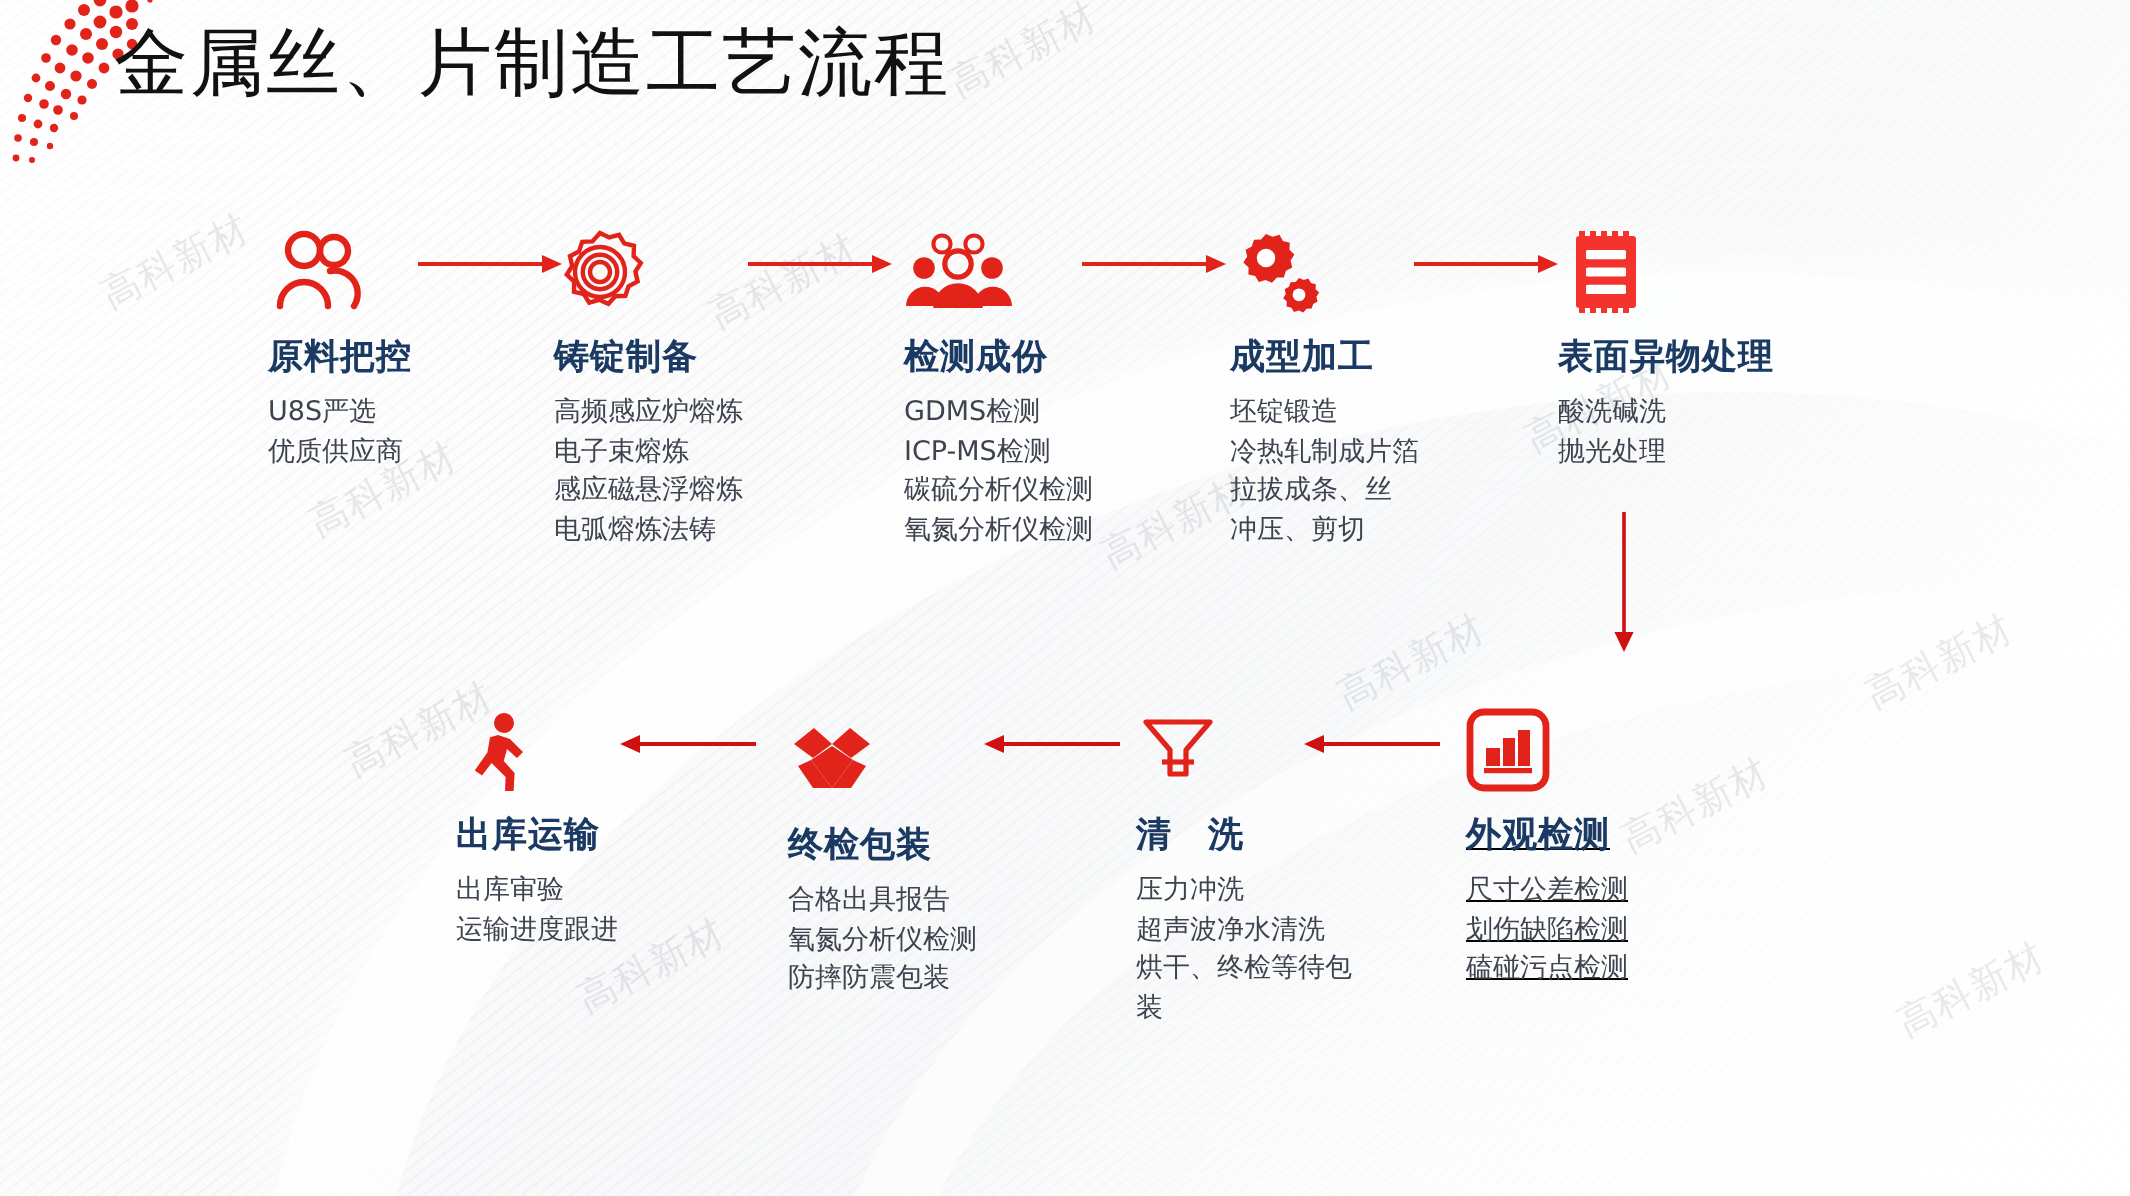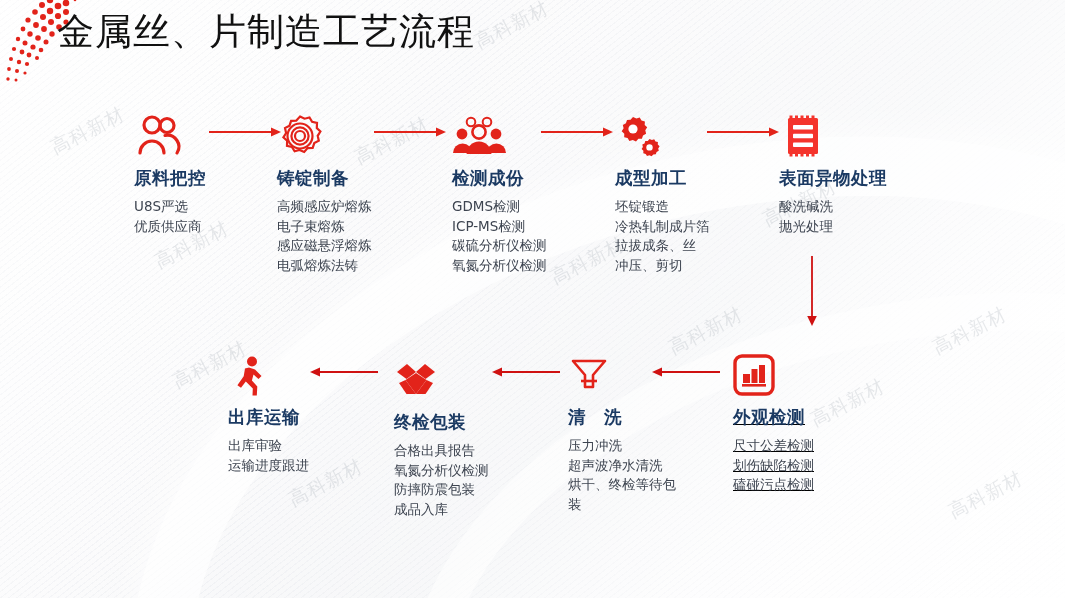--- a/index.html
+++ b/index.html
@@ -378,21 +378,20 @@
         <path d="M22 14 l10.5 7 l-10.5 14 l-10.5 -14 z"></path>
         <polygon points="11.5,21 22,35 12.5,35 5,24"></polygon>
         <polygon points="32.5,21 22,35 31.5,35 39,24"></polygon>
       </g>
     </svg>
     <div class="step-title">终检包装</div>
     <ul class="step-list">
       <li>合格出具报告</li>
       <li>氧氮分析仪检测</li>
       <li>防摔防震包装</li>
-      <li>成品入库</li>
     </ul>
   </div>
 
   <svg class="arrow-h" style="left:310px; top:366px; width:68px;" viewBox="0 0 68 12">
     <line x1="68" y1="6" x2="10" y2="6" stroke="#cf1111" stroke-width="2"></line>
     <polygon points="10,1.5 0,6 10,10.5" fill="#cf1111"></polygon>
   </svg>
 
   <div class="step" style="left:228px; top:352px;">
     <svg class="step-icon" width="42" height="42" viewBox="0 0 42 42">

